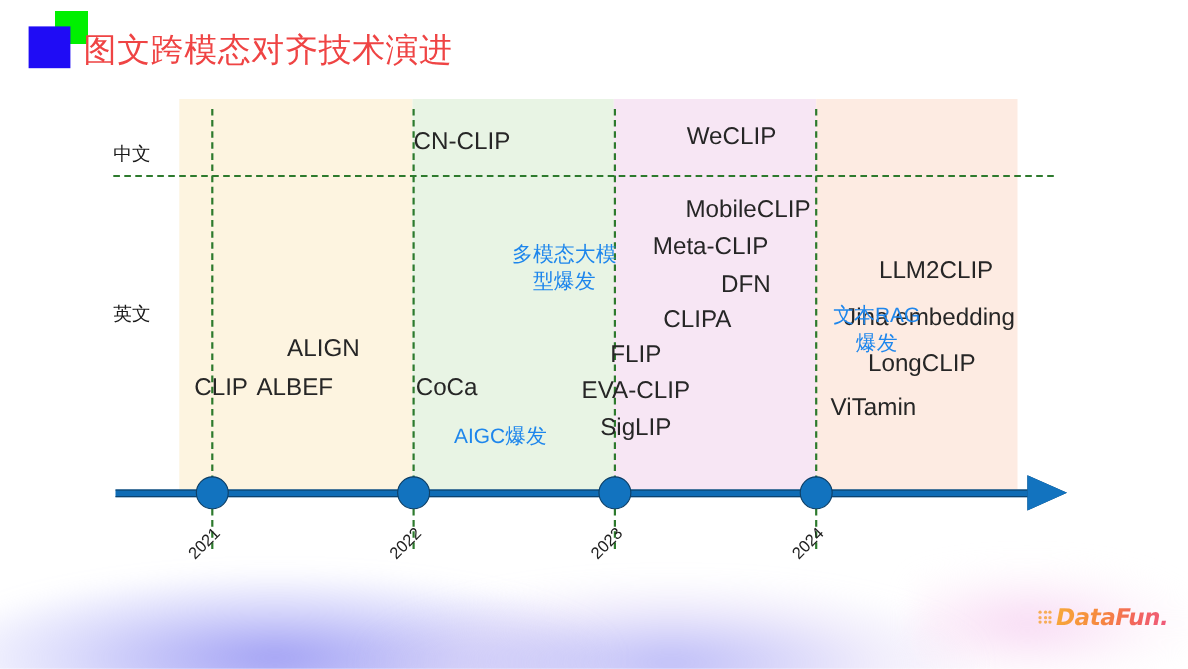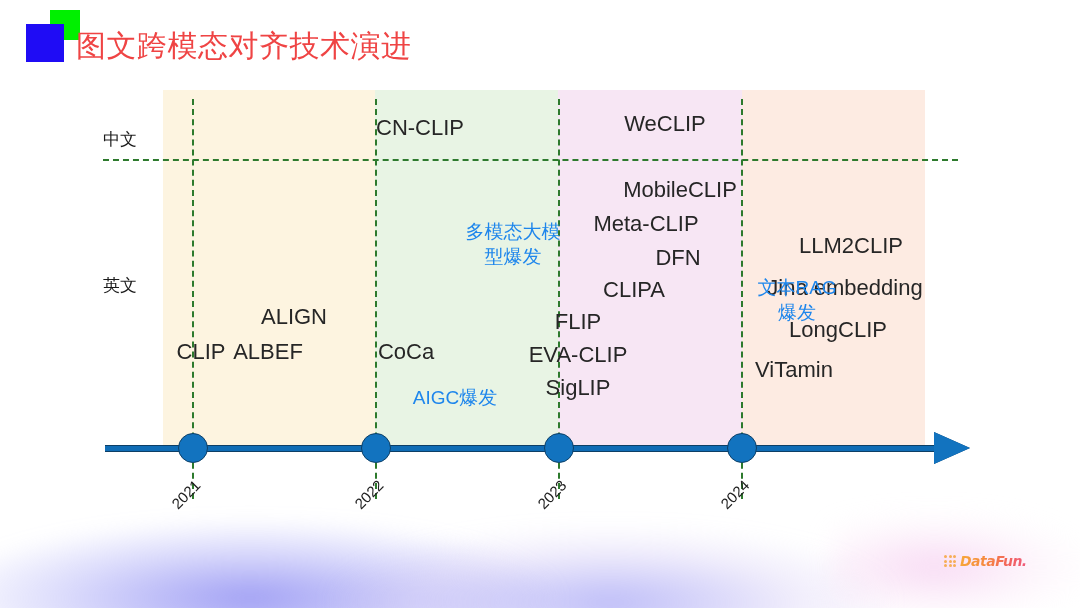--- a/index.html
+++ b/index.html
@@ -177,21 +177,21 @@
     opacity: 0.85;
   }
   #watermark-dots i {
     display: block;
     width: 3px; height: 3px;
     border-radius: 50%;
     background: #f6a43c;
   }
   #watermark-text {
     font-family: "DejaVu Sans", sans-serif;
-    font-size: 14px;
+    font-size: 21px;
     font-weight: bold;
     font-style: italic;
     letter-spacing: -0.5px;
     background: linear-gradient(100deg, #f7a93a 0%, #f6883f 40%, #f2645e 72%, #ef5a7e 100%);
     -webkit-background-clip: text;
     background-clip: text;
     color: transparent;
     white-space: nowrap;
   }
 </style>

